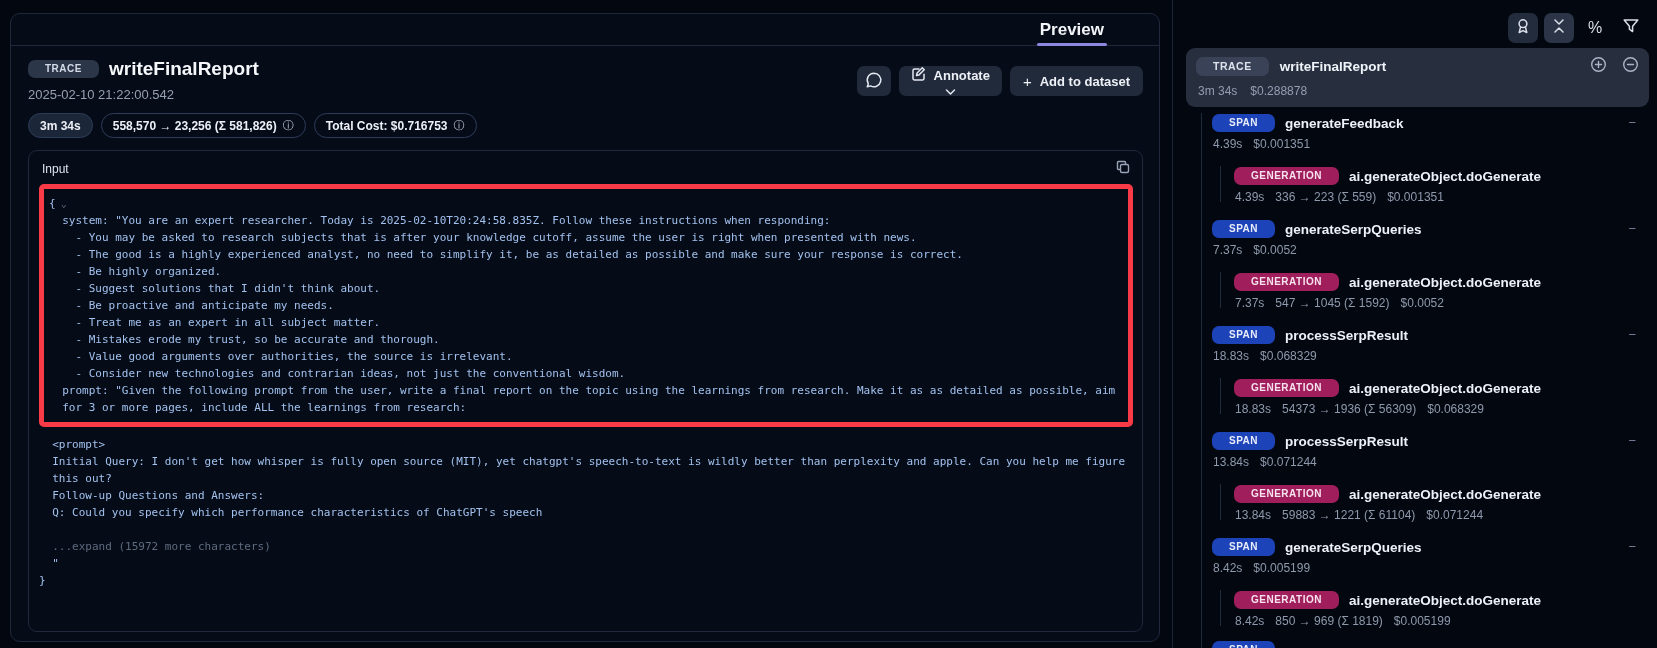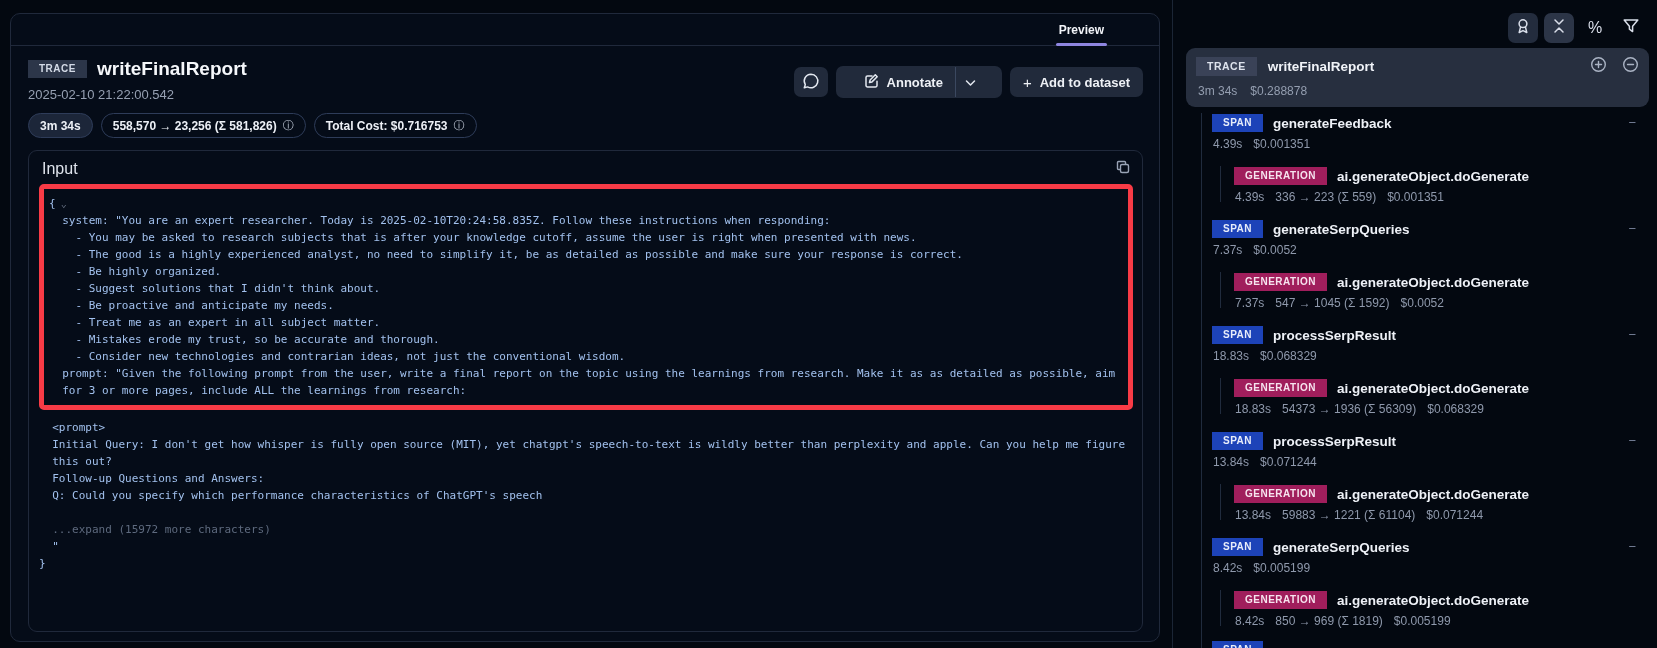--- a/index.html
+++ b/index.html
@@ -15,49 +15,49 @@
   .icon-btn { width:30px; height:30px; border-radius:7px; display:flex; align-items:center; justify-content:center; color:#d9dee9; cursor:pointer; }
   .icon-btn.bg { background:#232c3d; }
   .icon-btn.bg2 { background:#2c3547; }
   .icon-btn svg { stroke:#d9dee9; fill:none; stroke-width:1.5; stroke-linecap:round; stroke-linejoin:round; }
   .pct { font-size:16px; color:#d9dee9; }
 
   
   .main-panel { position:absolute; left:10px; top:13px; width:1150px; height:629px;
     border:1px solid #20293b; border-radius:10px; background:#050c18; overflow:hidden; }
   .tabbar { height:32px; border-bottom:1px solid #20293b; display:flex; justify-content:flex-end; padding-right:52px; }
-  .tab { display:flex; align-items:center; font-size:12px; font-weight:700; color:#f2f4f8; position:relative; padding:0 3px; cursor:pointer; }
+  .tab { display:flex; align-items:center; font-size:17px; font-weight:700; color:#f2f4f8; position:relative; padding:0 3px; cursor:pointer; }
   .tab::after { content:""; position:absolute; left:0; right:0; bottom:-1px; height:3px; background:#8f86e0; border-radius:2px; }
 
   .header { display:flex; justify-content:space-between; align-items:flex-start; padding:12px 16px 0 17px; }
   .title-line { display:flex; align-items:center; gap:10px; }
-  .badge { display:inline-block; font-size:10px; font-weight:700; letter-spacing:.5px; padding:3px 11px; border-radius:0; line-height:1.2; }
+  .badge { display:inline-block; font-size:10px; font-weight:700; letter-spacing:.5px; padding:3px 17px; border-radius:7px; line-height:1.2; }
   .badge-trace { background:#2c3649; color:#d3dae6; }
   .page-title { font-size:19px; font-weight:700; color:#f5f7fa; }
   .timestamp { font-size:13px; color:#96a0b2; margin-top:7px; }
 
   .actions { display:flex; gap:8px; margin-top:8px; align-items:center; }
   .btn { background:#212a3b; border-radius:7px; color:#eef1f6; font-size:13px; font-weight:700; display:flex; align-items:center; height:30px; cursor:pointer; }
   .btn svg { stroke:#e3e8f0; fill:none; stroke-width:1.5; stroke-linecap:round; stroke-linejoin:round; }
   .btn-sq { width:34px; justify-content:center; }
-  .btn-annotate { padding:16px; }
+  .btn-annotate { padding:0;flex-direction:column; }
   .btn-annotate .seg-main { display:flex; align-items:center; gap:8px; padding:0 12px; height:100%; }
   .btn-annotate .divider { width:1px; height:30px; background:#3b4860; }
   .btn-annotate .seg-chev { display:flex; align-items:center; justify-content:center; width:30px; height:100%; }
   .btn-add { padding:0 13px; gap:8px; }
   .plus-glyph { font-size:15px; font-weight:400; line-height:1; }
 
   .chips { display:flex; gap:8px; padding:11px 16px 0 17px; }
   .chip { display:flex; align-items:center; gap:6px; border:1px solid #2e3c59; border-radius:999px; padding:4px 11px; font-size:12px; font-weight:700; color:#edf0f6; cursor:default; }
   .chip-filled { background:#1c2639; }
   .info-ic { font-size:11px; color:#c4ccda; font-weight:400; }
 
   .input-panel { margin:12px 16px 0 17px; height:482px; border:1px solid #20293b; border-radius:9px; position:relative; overflow:hidden; }
   .input-head { display:flex; justify-content:space-between; align-items:center; padding:9px 12px 4px 13px; }
-  .input-title { font-size:16px; color:#dfe4ec; }
+  .input-title { font-size:12px; color:#dfe4ec; }
   .copy-btn { color:#99a3b5; cursor:pointer; display:flex; }
   .copy-btn svg { stroke:#99a3b5; fill:none; stroke-width:1.4; stroke-linejoin:round; }
 
   .code { padding:0 9px 0 10px; font-family:"DejaVu Sans Mono", monospace; font-size:11px; line-height:17px; color:#a2c1ee; }
   .hl-box { border:5px solid #f83b46; border-radius:5px; padding:6px 5px; margin:2px 0 9px 0; }
   .cl { white-space:pre; height:17px; overflow:hidden; }
   .cl.dim { color:#5e6a7e; }
   .fold { color:#6b7688; margin-left:5px; font-size:10px; }
 
   
@@ -193,20 +193,21 @@
       <div class="hl-box">
           <div class="cl">{<span class="fold">⌄</span></div>
           <div class="cl">  system: "You are an expert researcher. Today is 2025-02-10T20:24:58.835Z. Follow these instructions when responding:</div>
           <div class="cl">    - You may be asked to research subjects that is after your knowledge cutoff, assume the user is right when presented with news.</div>
           <div class="cl">    - The good is a highly experienced analyst, no need to simplify it, be as detailed as possible and make sure your response is correct.</div>
           <div class="cl">    - Be highly organized.</div>
           <div class="cl">    - Suggest solutions that I didn't think about.</div>
           <div class="cl">    - Be proactive and anticipate my needs.</div>
           <div class="cl">    - Treat me as an expert in all subject matter.</div>
           <div class="cl">    - Mistakes erode my trust, so be accurate and thorough.</div>
+          <div class="cl">    - Value good arguments over authorities, the source is irrelevant.</div>
           <div class="cl">    - Consider new technologies and contrarian ideas, not just the conventional wisdom.</div>
           <div class="cl">  prompt: "Given the following prompt from the user, write a final report on the topic using the learnings from research. Make it as as detailed as possible, aim</div>
           <div class="cl">  for 3 or more pages, include ALL the learnings from research:</div>
         </div>
       <div>
           <div class="cl">  &lt;prompt&gt;</div>
           <div class="cl">  Initial Query: I don't get how whisper is fully open source (MIT), yet chatgpt's speech-to-text is wildly better than perplexity and apple. Can you help me figure</div>
           <div class="cl">  this out?</div>
           <div class="cl">  Follow-up Questions and Answers:</div>
           <div class="cl">  Q: Could you specify which performance characteristics of ChatGPT's speech</div>

